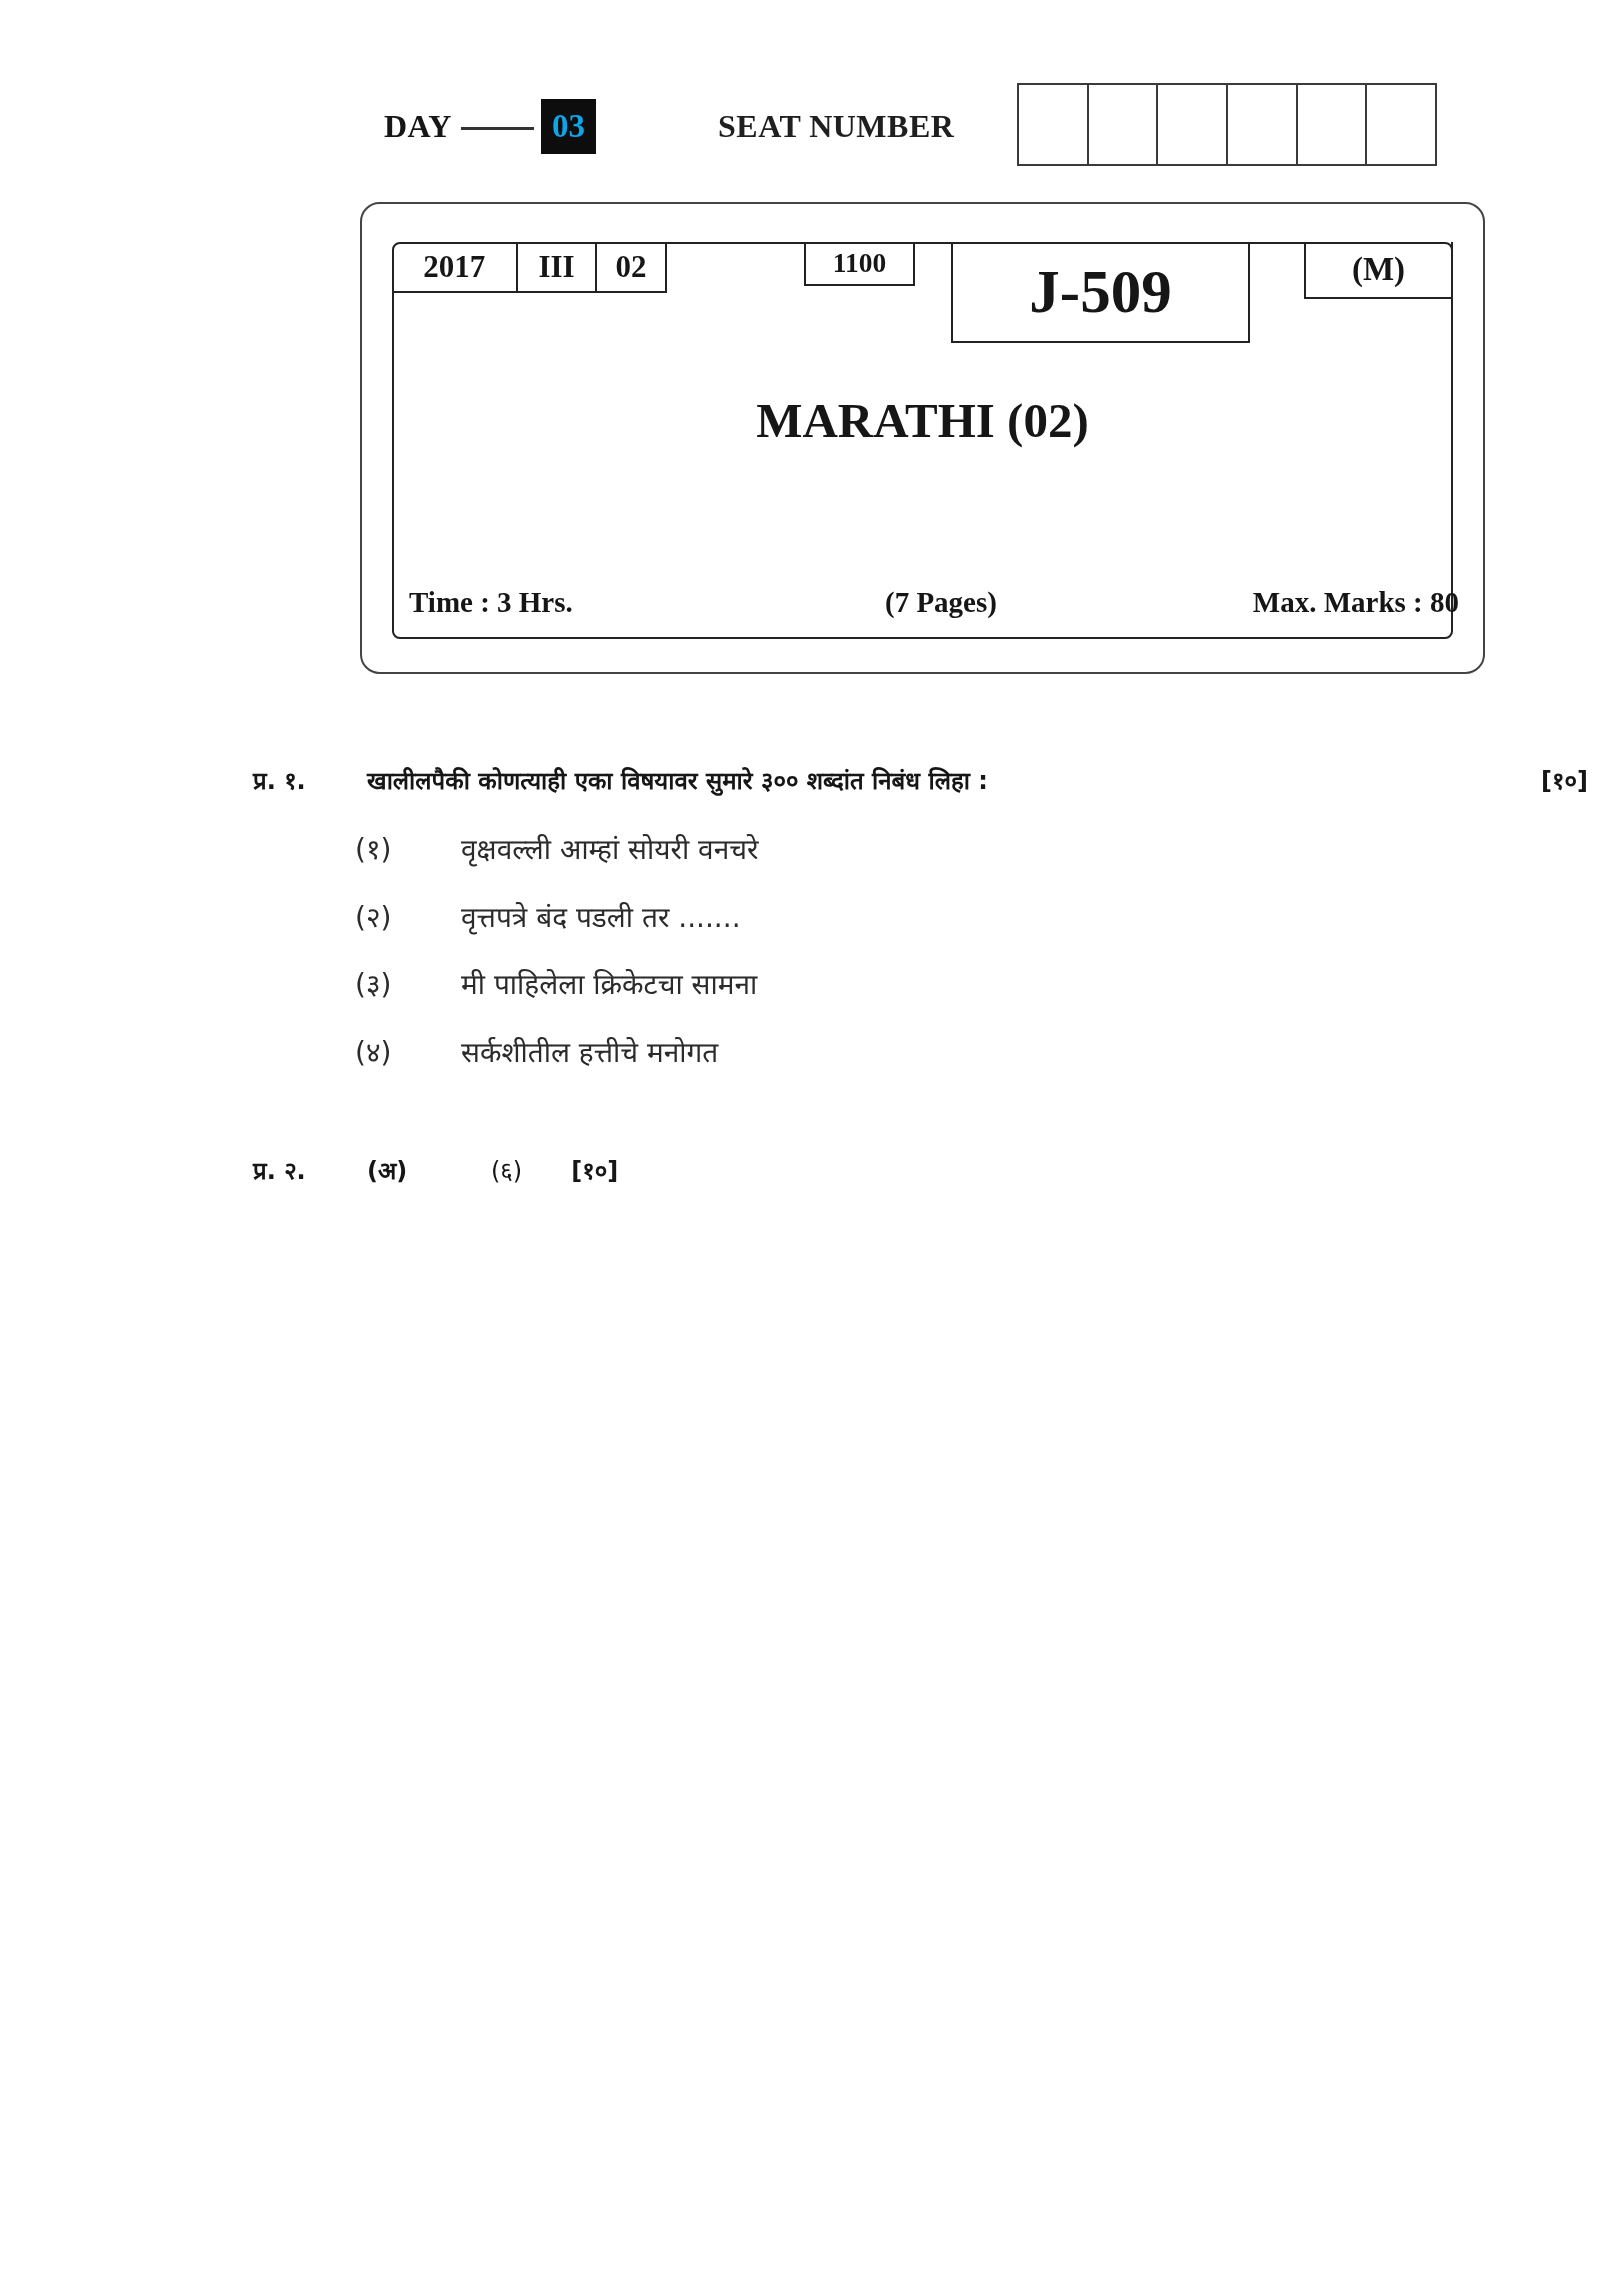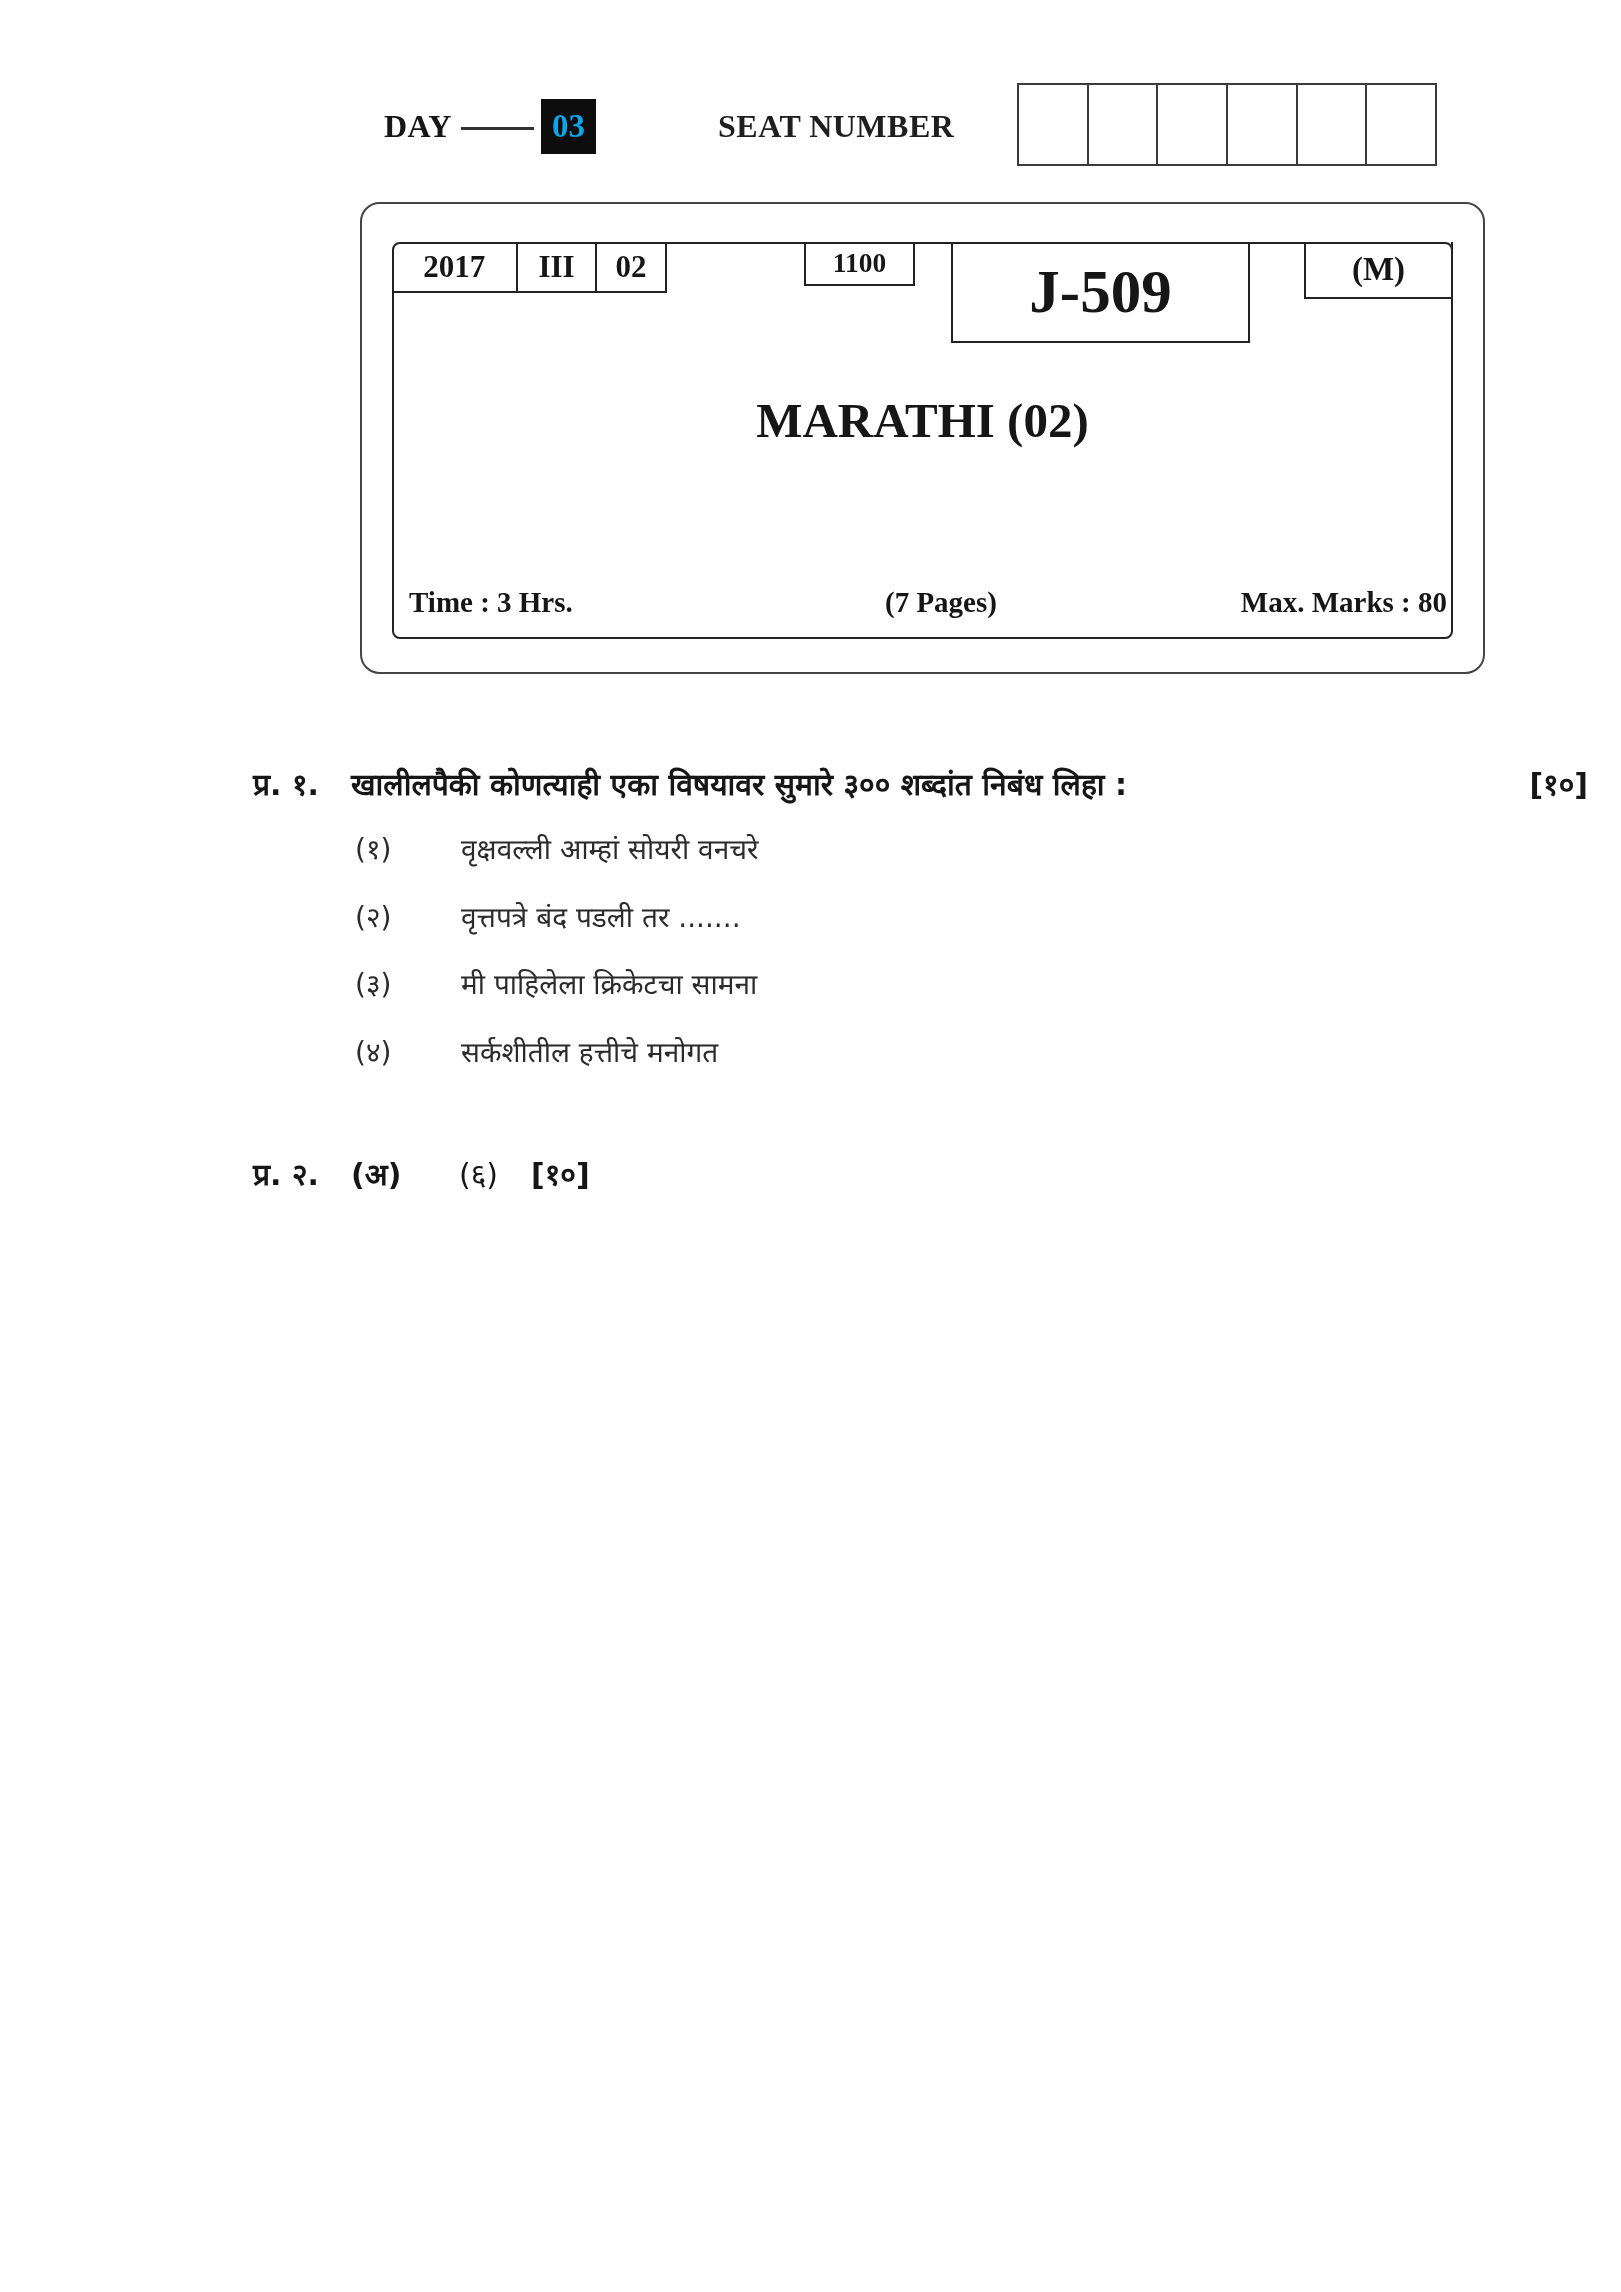--- a/index.html
+++ b/index.html
@@ -33,25 +33,25 @@
   .code-cell:nth-child(3) { width: 37px; justify-content: center; }
   .batch-box { left: 804px; top: 242px; width: 111px; height: 44px; border: 2.9px solid #222; border-top: none;
     box-sizing: border-box; font-size: 27.4px; font-weight: bold; display: flex; align-items: center; justify-content: center; }
   .paper-code-box { left: 951px; top: 242px; width: 299px; height: 101px; border: 2.9px solid #222; border-top: none;
     box-sizing: border-box; font-size: 61px; font-weight: bold; display: flex; align-items: center; justify-content: center; }
   .medium-box { left: 1304px; top: 242px; width: 149px; height: 57px; border: 2.9px solid #222; border-top: none;
     box-sizing: border-box; font-size: 33px; font-weight: bold; display: flex; align-items: center; justify-content: center; }
   .subject-title { left: 392px; top: 392px; width: 1061px; text-align: center; font-size: 49px; font-weight: bold; }
   .footer-left { left: 409px; top: 586px; font-size: 29px; font-weight: bold; }
   .footer-center { left: 853px; top: 586px; font-size: 29px; font-weight: bold; margin-left: 32px; }
-  .footer-right { right: 174px; top: 586px; font-size: 29px; font-weight: bold; }
+  .footer-right { right: 162px; top: 586px; font-size: 29px; font-weight: bold; }
 
   
   .dev { font-family: "DejaVu Sans", "Liberation Sans", sans-serif; }
-  .q-row { left: 253px; width: 1335px; display: flex; font-size: 30px; }
+  .q-row { left: 253px; width: 1335px; display: flex; font-size: 24px; gap: 16px; }
   .q-num { width: 98px; font-weight: bold; }
   .q-sub { width: 108px; font-weight: bold; }
   .q-text { flex: 1; font-weight: bold; }
   .q-marks { font-weight: bold; }
   .q-part-marks { margin-right: 33px; }
   .opt-row { left: 355px; display: flex; align-items: center; font-size: 28px; color: #2b2b2b; }
   .opt-num { width: 106px; }
 </style>
 </head>
 <body>

